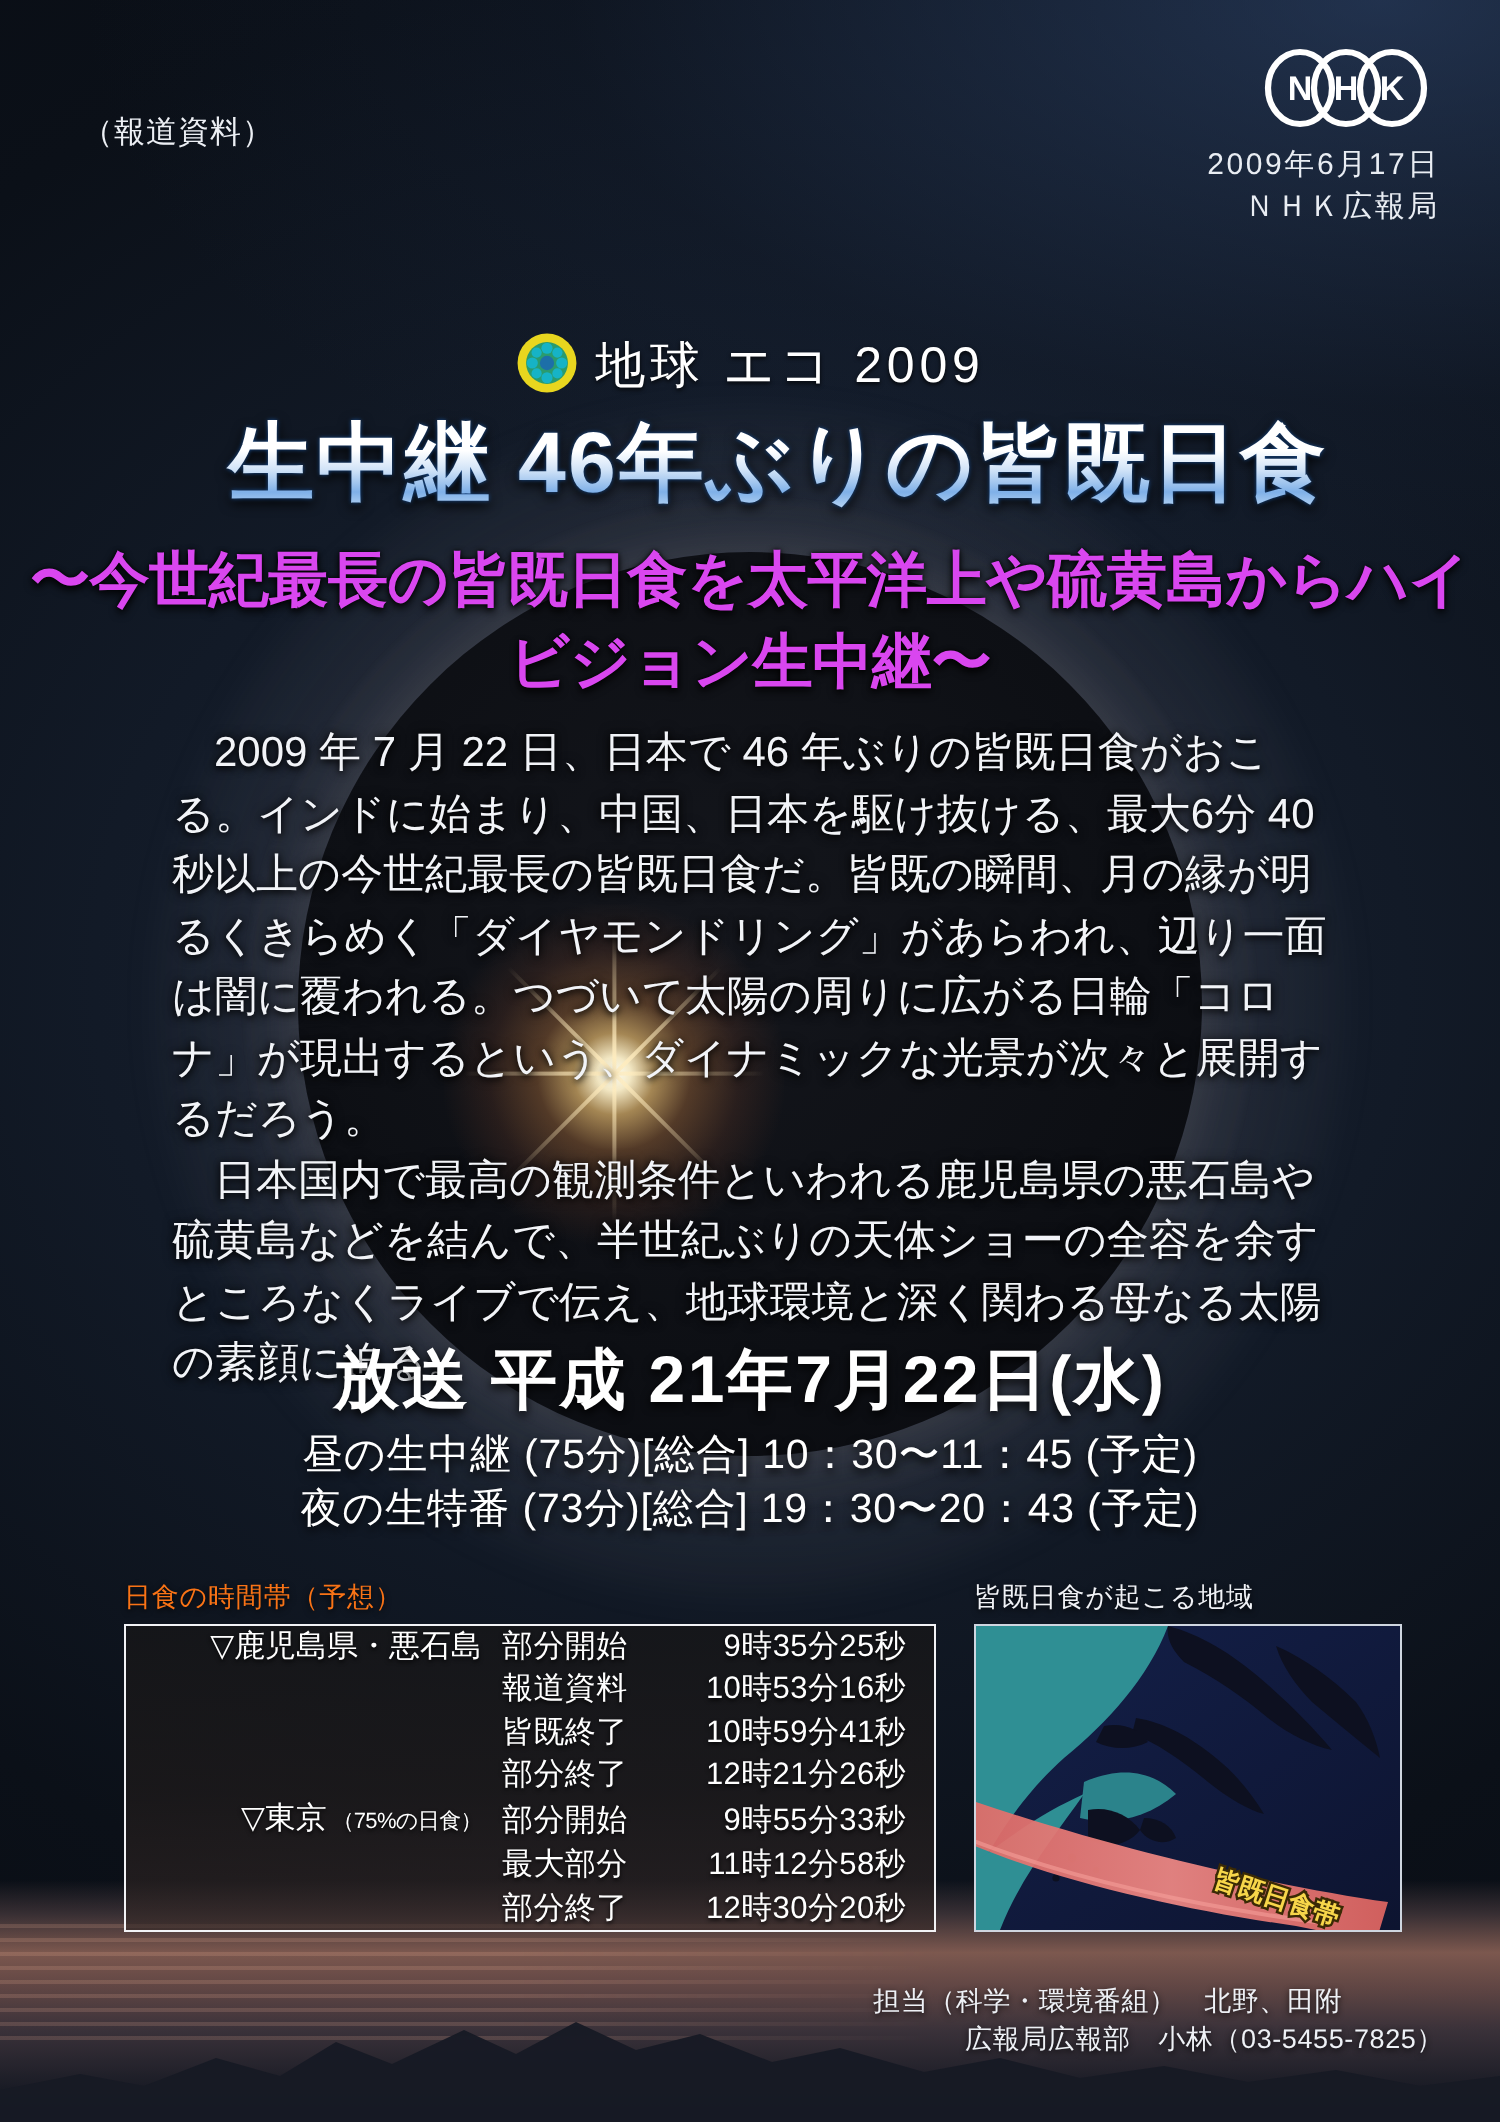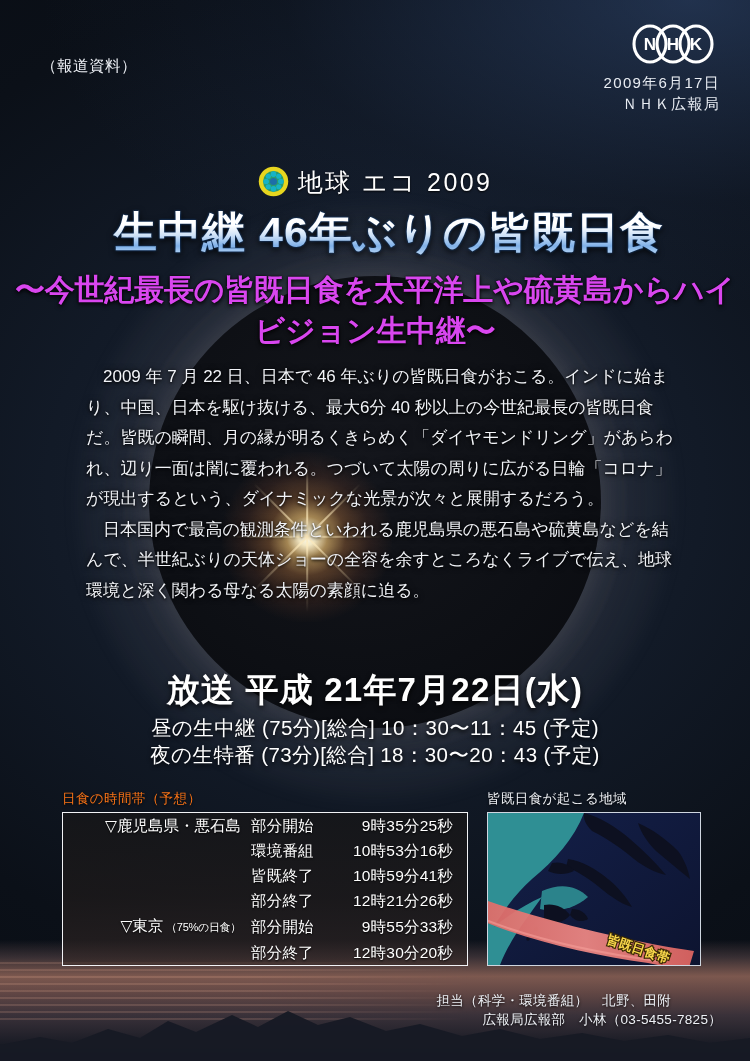--- a/index.html
+++ b/index.html
@@ -134,21 +134,21 @@
   }
   .title-sub{
     position:absolute;left:0;right:0;top:270px;text-align:center;
     font-size:30px;font-weight:700;letter-spacing:-.2px;color:#d946ef;
     text-shadow:0 2px 4px rgba(0,0,0,.95),0 0 2px rgba(0,0,0,.9);
   }
 
   
   .body-copy{
     position:absolute;left:86px;top:362px;width:590px;
-    font-size:17px;line-height:30.5px;color:#f2f4f8;
+    font-size:21px;line-height:30.5px;color:#f2f4f8;
     text-shadow:0 1px 3px rgba(0,0,0,.95),0 0 6px rgba(0,0,0,.8);
   }
   .body-copy p{margin:0;text-indent:1em;}
 
   
   .bc-head{
     position:absolute;left:0;right:0;top:668px;text-align:center;
     font-size:33px;font-weight:700;letter-spacing:1.2px;color:#fff;
     text-shadow:0 2px 5px rgba(0,0,0,.95);
   }
@@ -269,51 +269,56 @@
   <div class="title-sub">〜今世紀最長の皆既日食を太平洋上や硫黄島からハイビジョン生中継〜</div>
 
   <div class="body-copy">
     <p>2009 年 7 月 22 日、日本で 46 年ぶりの皆既日食がおこる。インドに始まり、中国、日本を駆け抜ける、最大6分 40 秒以上の今世紀最長の皆既日食だ。皆既の瞬間、月の縁が明るくきらめく「ダイヤモンドリング」があらわれ、辺り一面は闇に覆われる。つづいて太陽の周りに広がる日輪「コロナ」が現出するという、ダイナミックな光景が次々と展開するだろう。</p>
     <p>日本国内で最高の観測条件といわれる鹿児島県の悪石島や硫黄島などを結んで、半世紀ぶりの天体ショーの全容を余すところなくライブで伝え、地球環境と深く関わる母なる太陽の素顔に迫る。</p>
   </div>
 
   <div class="bc-head">放送 平成 21年7月22日(水)</div>
   <div class="bc-lines">
     <div>昼の生中継 (75分)[総合] 10：30〜11：45 (予定)</div>
-    <div>夜の生特番 (73分)[総合] 18：30〜20：43 (予定)</div>
+    <div>夜の生特番 (73分)[総合] 19：30〜20：43 (予定)</div>
   </div>
 
   <div class="tt-caption">日食の時間帯（予想）</div>
   <div class="tt-box">
     <table class="tt-table">
       <tbody id="tt-body">
           <tr>
             <td class="tt-place"><span>▽鹿児島県・悪石島</span></td>
             <td class="tt-phase">部分開始</td>
             <td class="tt-time">9時35分25秒</td>
           </tr>
           <tr>
             <td class="tt-place"></td>
-            <td class="tt-phase">環境番組</td>
+            <td class="tt-phase">報道資料</td>
             <td class="tt-time">10時53分16秒</td>
           </tr>
           <tr>
             <td class="tt-place"></td>
             <td class="tt-phase">皆既終了</td>
             <td class="tt-time">10時59分41秒</td>
           </tr>
           <tr>
             <td class="tt-place"></td>
             <td class="tt-phase">部分終了</td>
             <td class="tt-time">12時21分26秒</td>
           </tr>
           <tr>
             <td class="tt-place"><span>▽東京</span><span class="small"> （75%の日食）</span></td>
             <td class="tt-phase">部分開始</td>
             <td class="tt-time">9時55分33秒</td>
+          </tr>
+          <tr>
+            <td class="tt-place"></td>
+            <td class="tt-phase">最大部分</td>
+            <td class="tt-time">11時12分58秒</td>
           </tr>
           <tr>
             <td class="tt-place"></td>
             <td class="tt-phase">部分終了</td>
             <td class="tt-time">12時30分20秒</td>
           </tr>
         </tbody>
     </table>
   </div>
 

